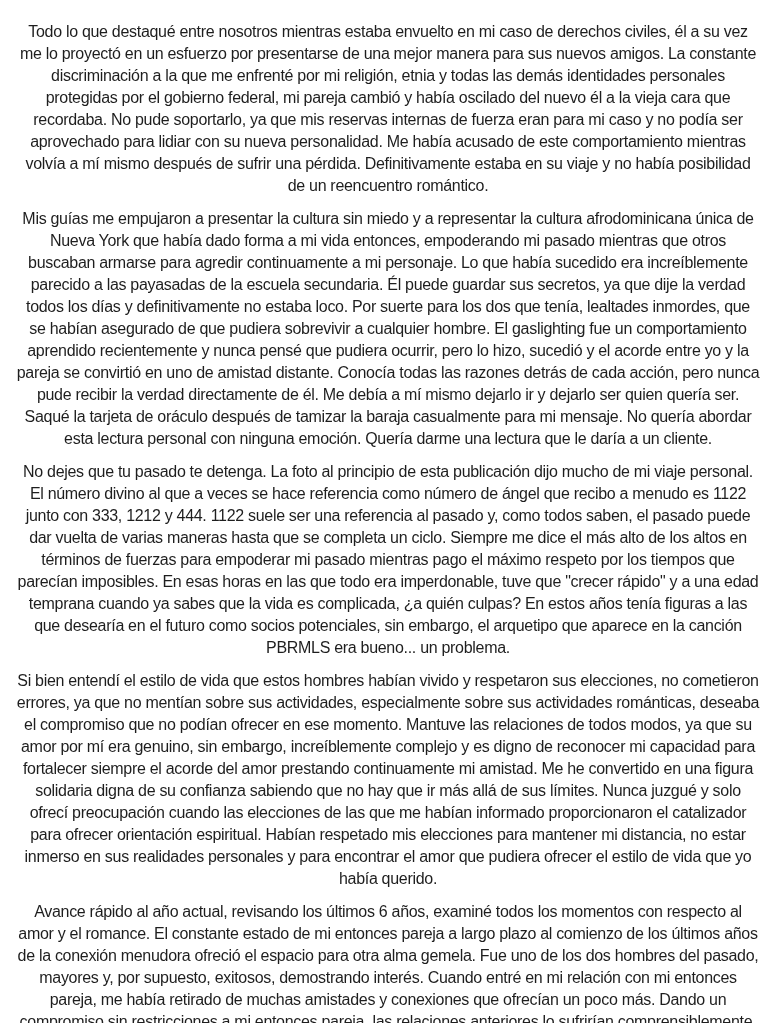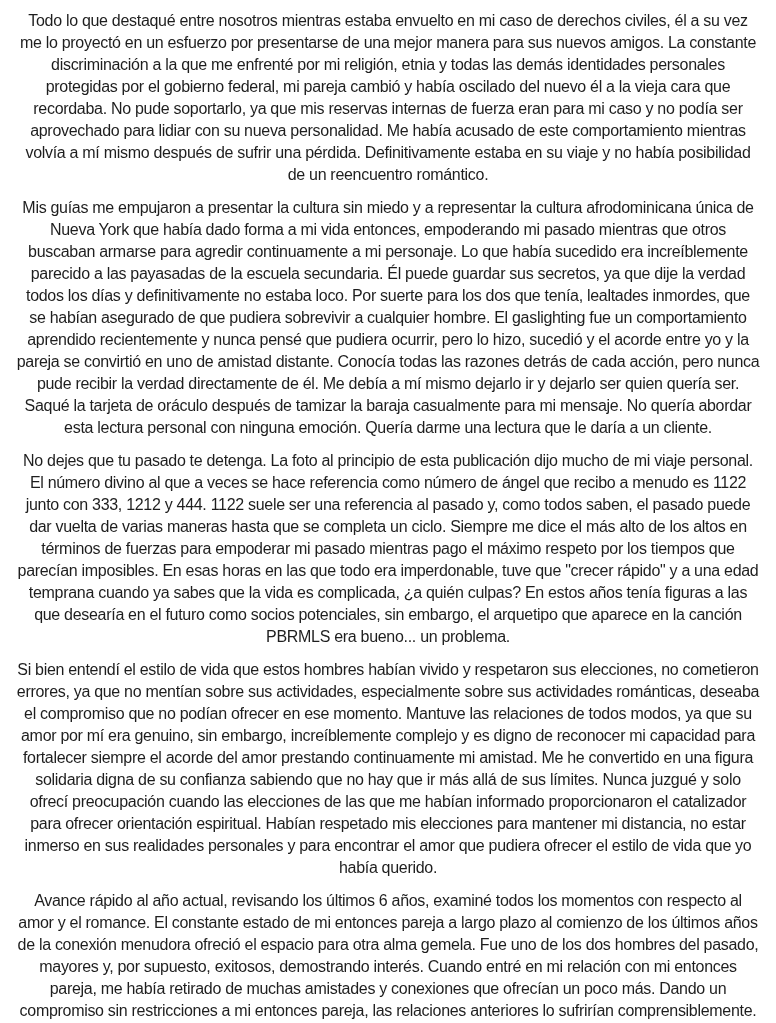--- a/index.html
+++ b/index.html
@@ -18,21 +18,21 @@
     margin: 0 auto;
     padding-top: 10px;
     color: #1e1e1e;
     font-size: 16px;
     line-height: 22px;
     letter-spacing: -0.3px;
     text-align: center;
     font-weight: 400;
   }
   .article p {
-    margin: 0 0 11px 0;
+    margin: 11px 0 11px 0;
     padding: 0;
   }
   .article p:last-child {
     margin-bottom: 0;
   }
 </style>
 </head>
 <body>
 
 <div class="article">

